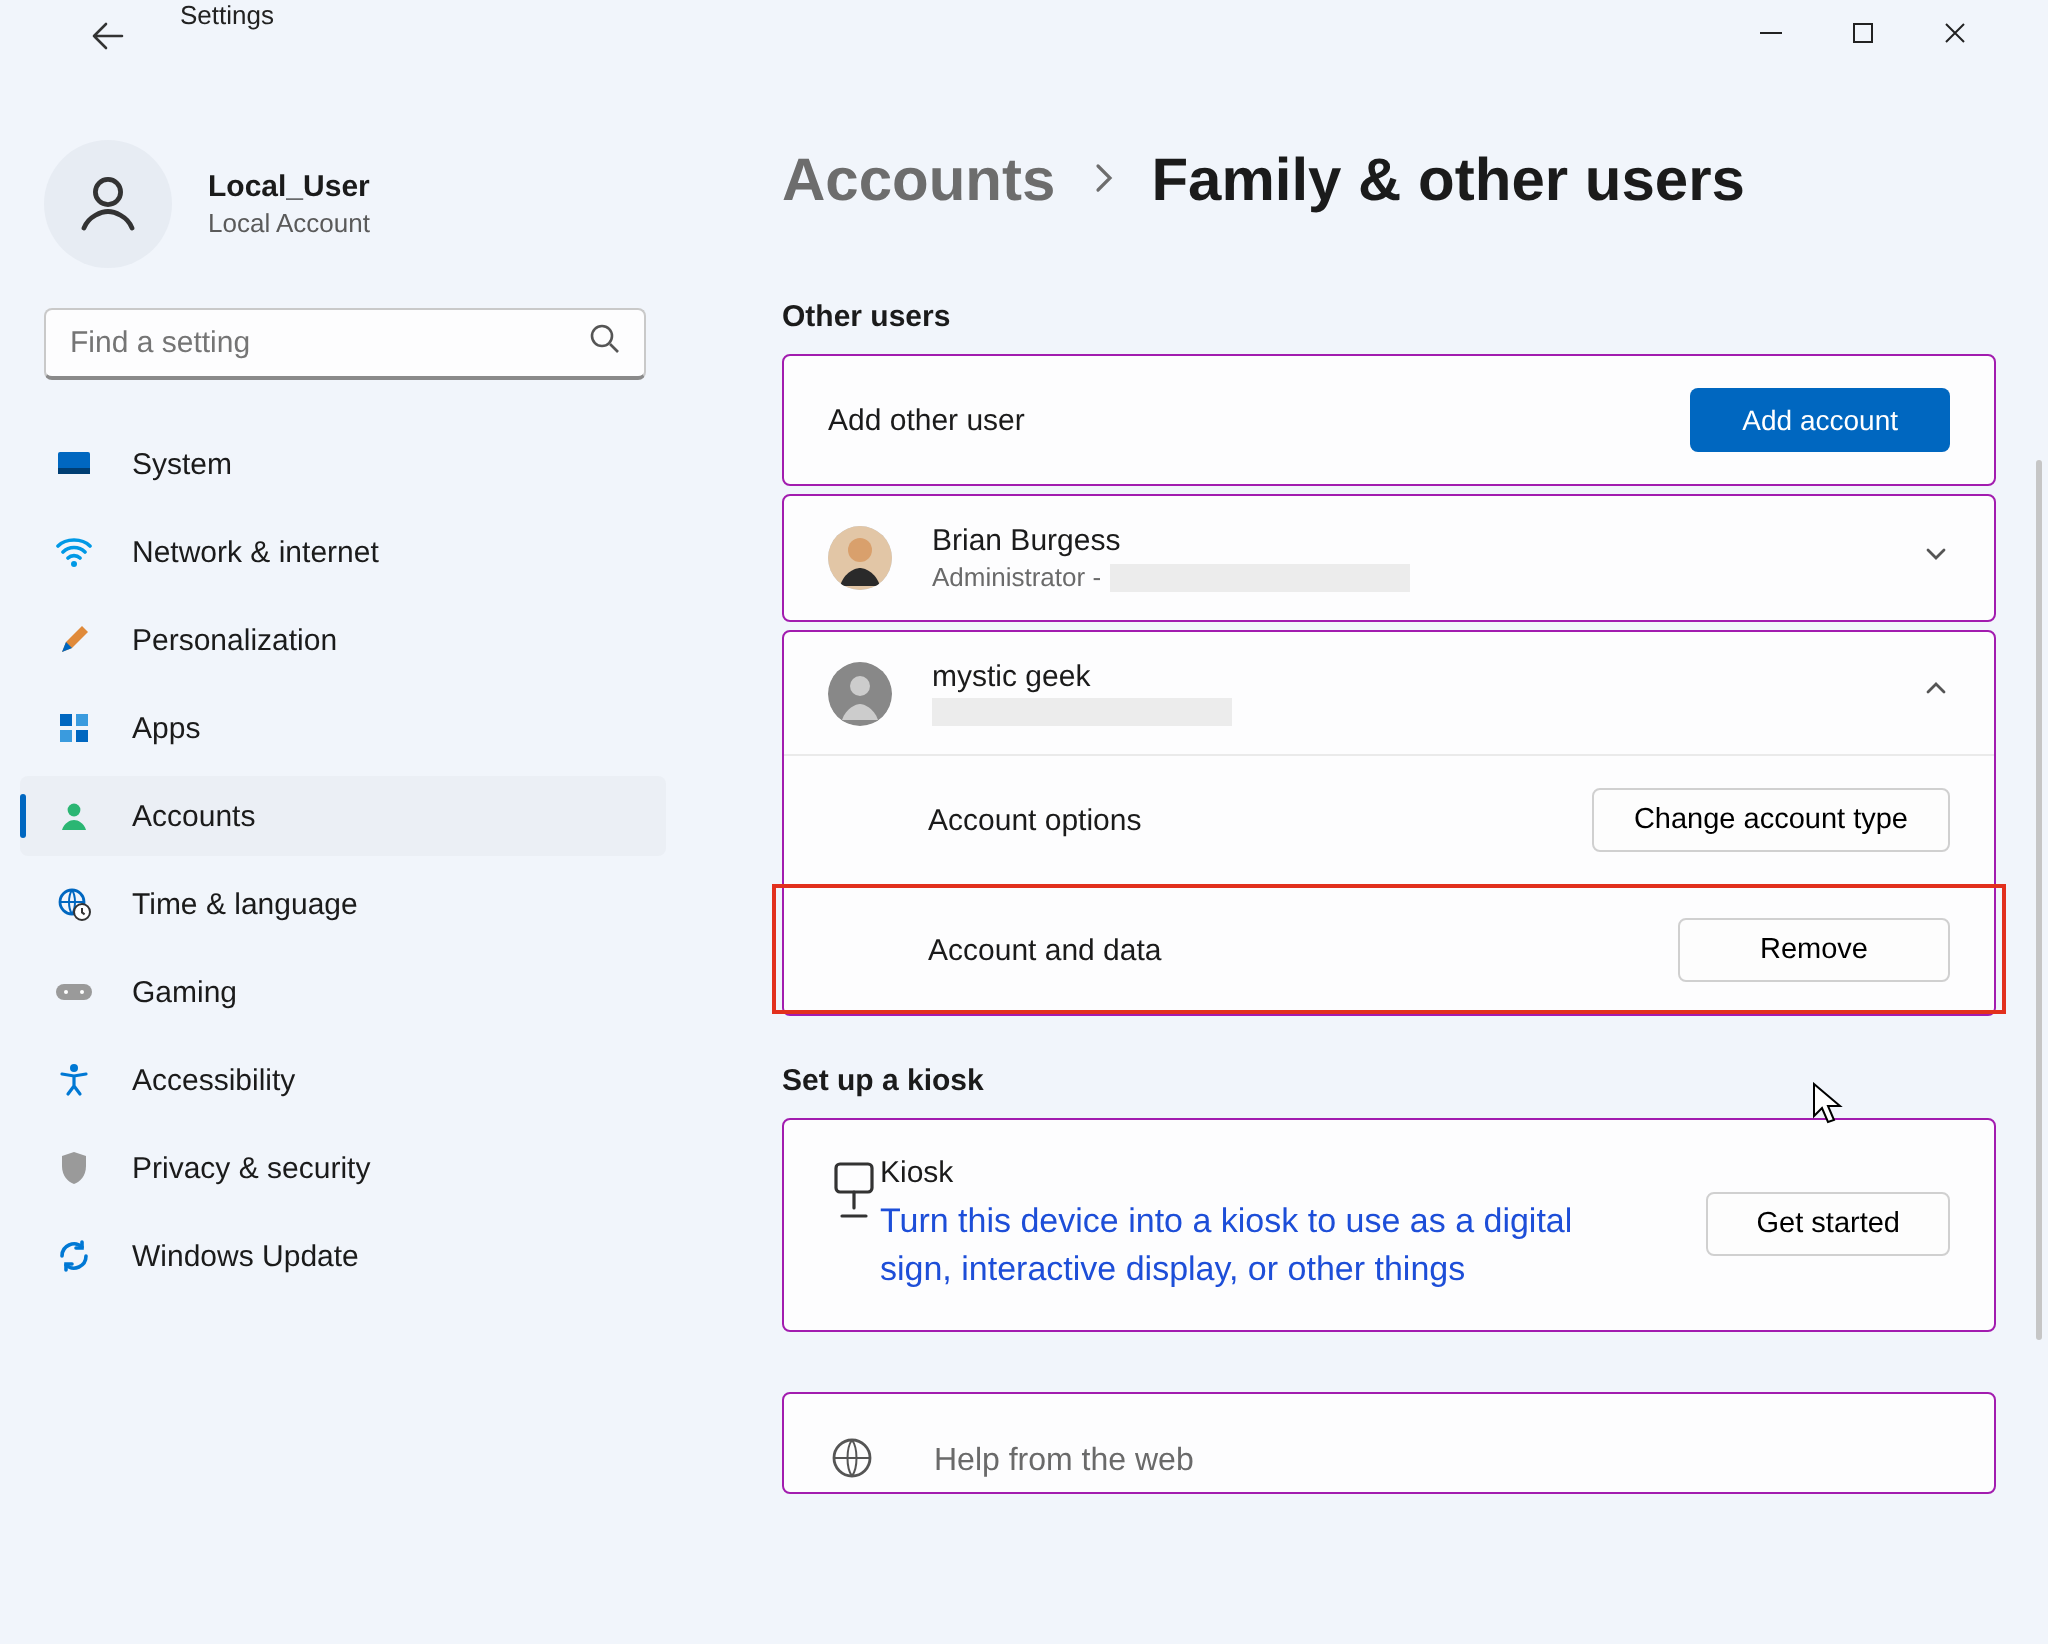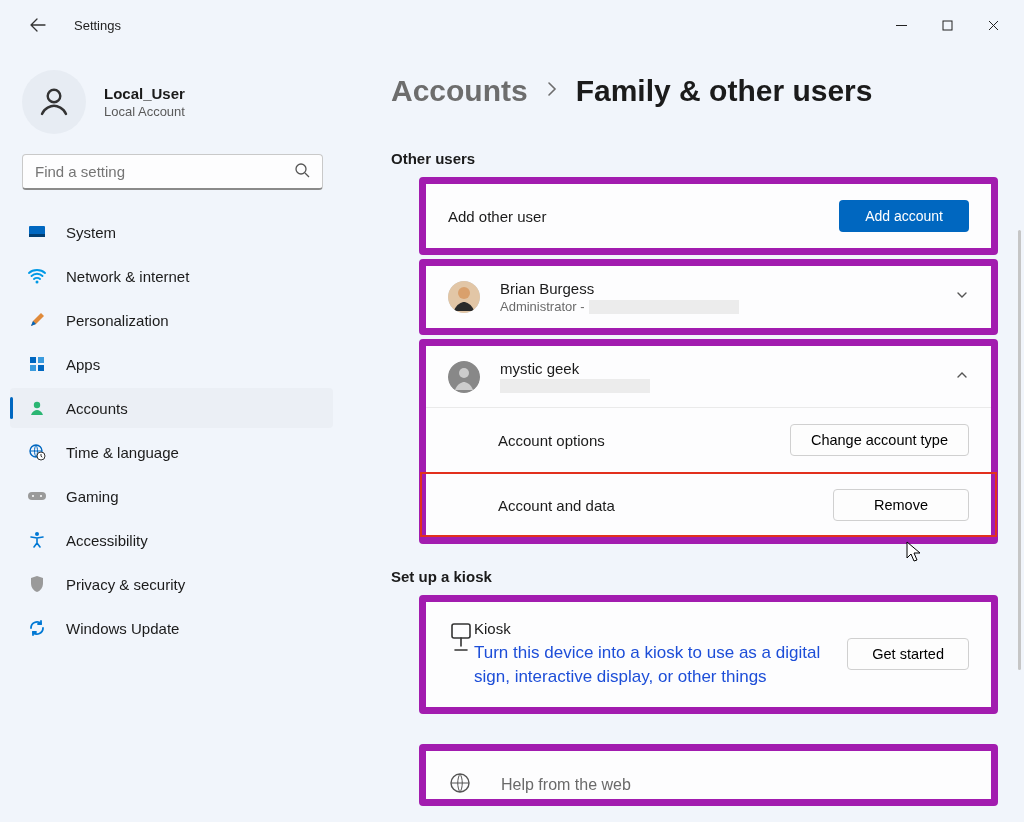--- a/index.html
+++ b/index.html
@@ -1,20 +1,20 @@
 <!DOCTYPE html>
 <html><head>
 <meta charset="utf-8">
 <style>
   * { box-sizing: border-box; margin: 0; padding: 0; font-family: "Segoe UI", -apple-system, sans-serif; }
   html, body { width: 1024px; height: 822px; overflow: hidden; }
   body { background: #f1f5fb; color: #1b1b1b; position: relative; }
 
   
-  .titlebar { height: 50px; display: flex; align-items: center; padding: 0 8px; }
+  .titlebar { height: 50px; display: flex; padding: 0 24px; }
   .back-btn { width: 36px; height: 36px; display: flex; align-items: center; justify-content: center; border-radius: 4px; cursor: pointer; margin-left: 12px; }
   .app-title { margin-left: 18px; font-size: 13px; color: #222; }
   .winctrls { margin-left: auto; display: flex; }
   .winbtn { width: 46px; height: 32px; display: flex; align-items: center; justify-content: center; cursor: pointer; }
 
   
   .layout { display: flex; height: calc(100% - 50px); }
   .sidebar { width: 345px; padding: 12px 0 0 0; display: flex; flex-direction: column; }
   .main { flex: 1; padding: 18px 26px 0 46px; position: relative; overflow: hidden; }
 
@@ -42,21 +42,21 @@
   
   .breadcrumb { display: flex; align-items: center; gap: 18px; margin-top: 6px; }
   .crumb-root { font-size: 30px; font-weight: 600; color: #6d6d6d; cursor: pointer; }
   .crumb-sep { color: #6d6d6d; }
   .crumb-leaf { font-size: 30px; font-weight: 600; color: #1b1b1b; }
 
   
   .section-heading { font-size: 15px; font-weight: 600; margin-top: 42px; margin-bottom: 10px; }
 
   
-  .card { background: #fdfdfe; border: 7px solid #a21caf; border-radius: 4px; margin-left: 28px; }
+  .card { background: #fdfdfe; border: 1px solid #a21caf; border-radius: 4px; }
   .row { display: flex; align-items: center; padding: 16px 22px; }
   .row-label { font-size: 15px; }
   .btn { border: 1px solid #d0d0d0; background: #fdfdfd; border-radius: 4px; padding: 7px 20px; font-size: 14.5px; cursor: pointer; }
   .btn-primary { background: #0067c0; color: #fff; border: none; padding: 8px 26px; font-size: 14px; }
   .push-right { margin-left: auto; }
 
   .user-row { display: flex; align-items: center; padding: 14px 22px; cursor: pointer; }
   .user-avatar { width: 32px; height: 32px; border-radius: 50%; background: #ccc; display: flex; align-items: center; justify-content: center; margin-right: 20px; overflow: hidden; }
   .user-info { display: flex; flex-direction: column; }
   .user-name { font-size: 15px; }

